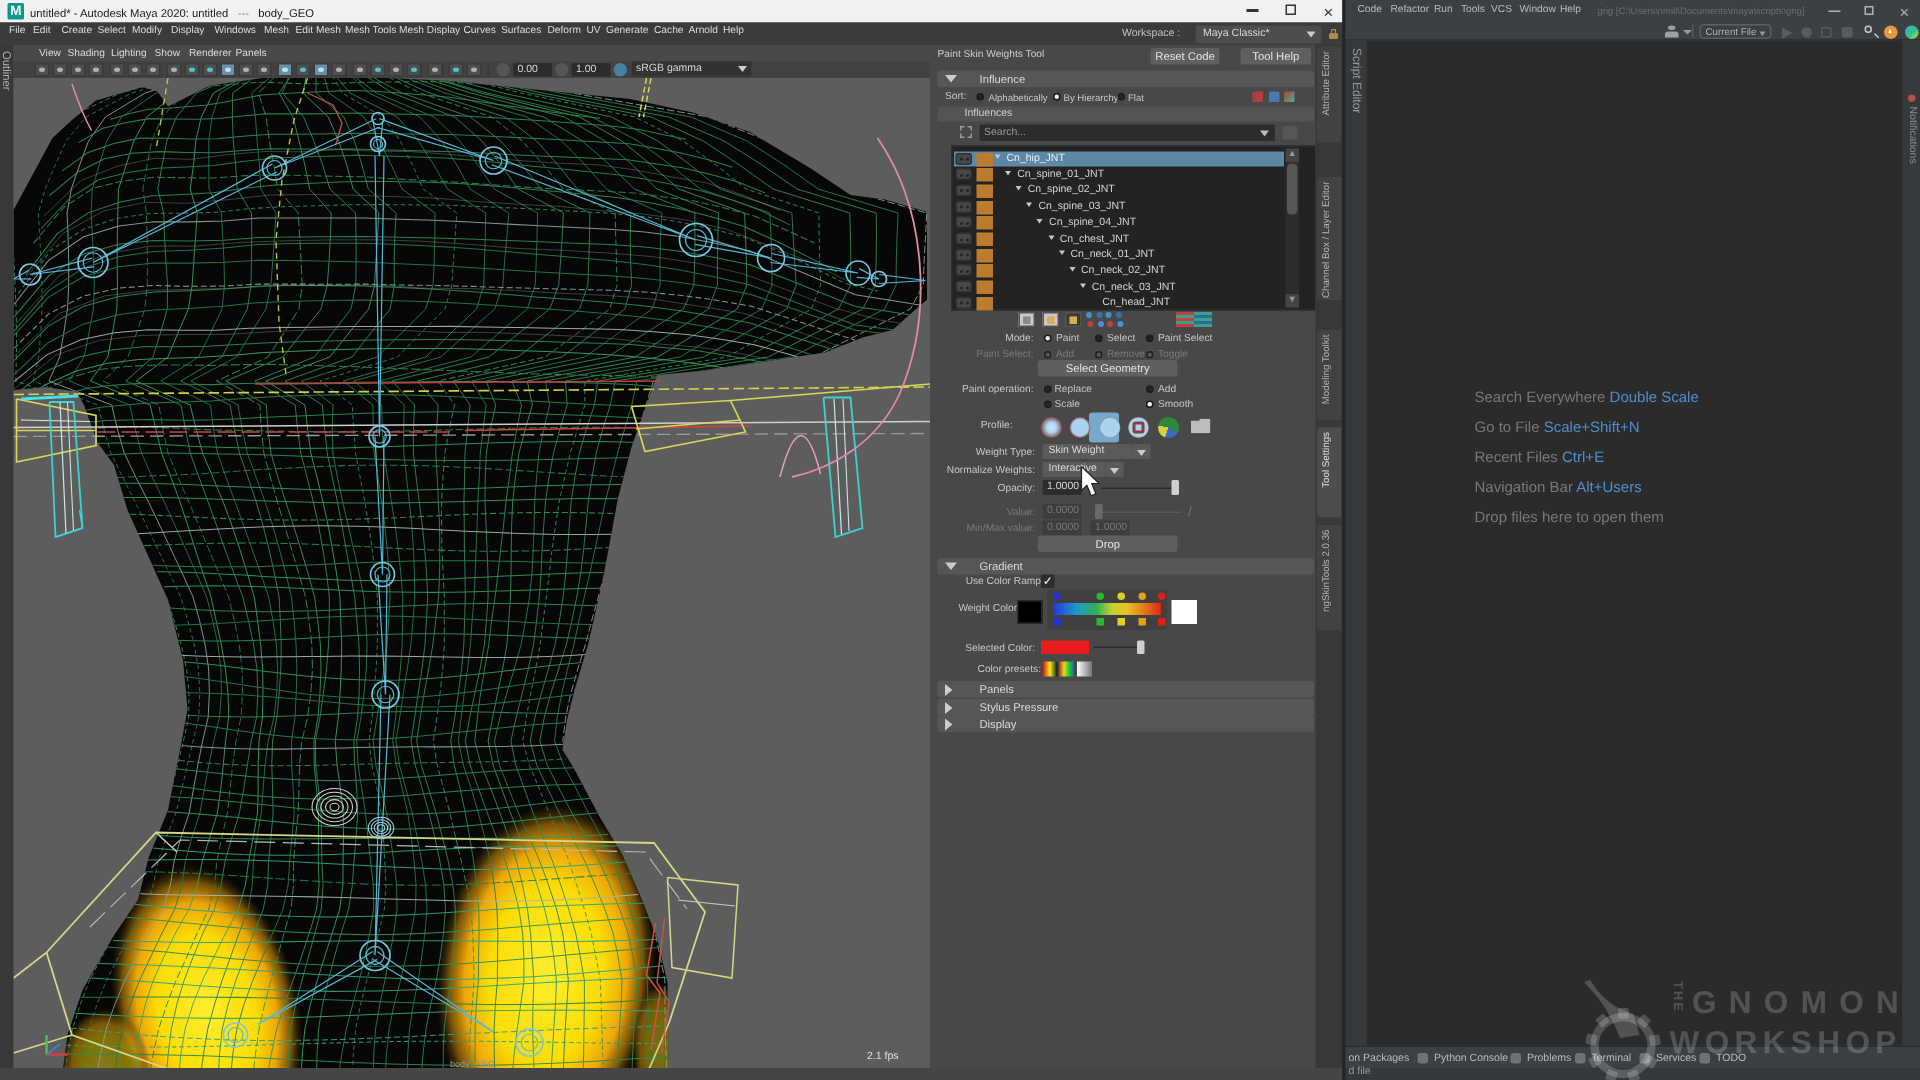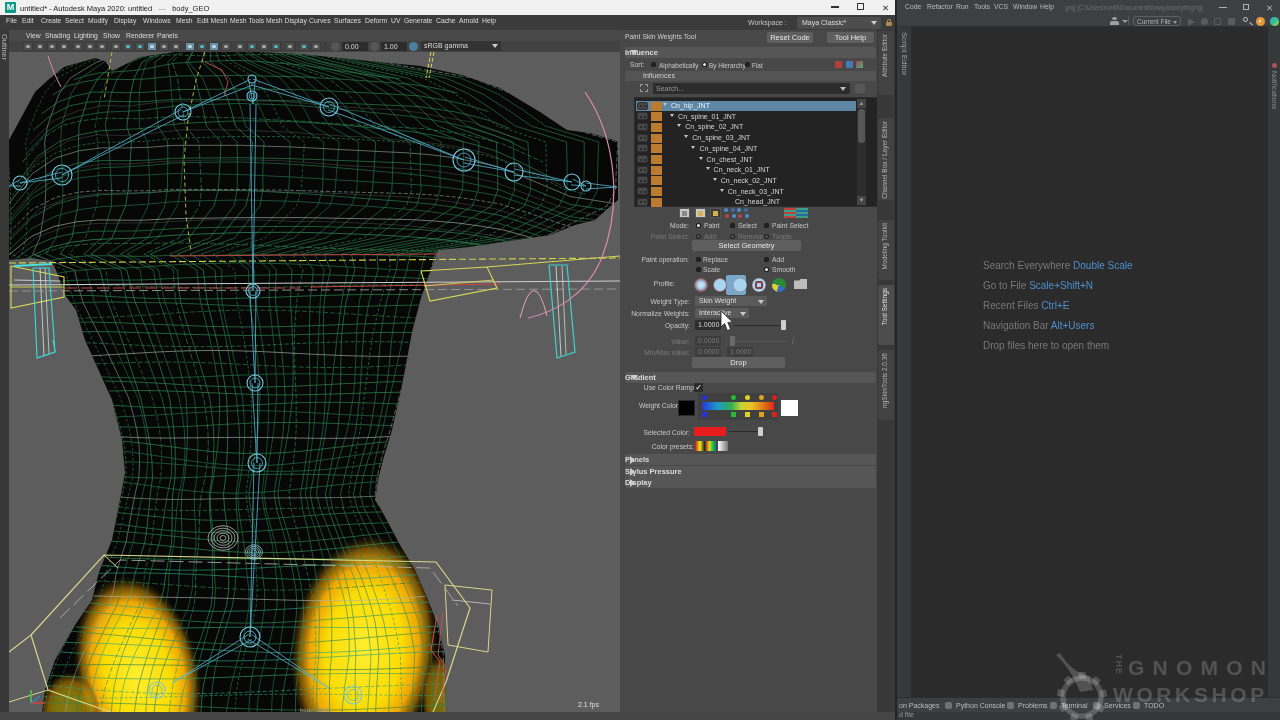--- a/index.html
+++ b/index.html
@@ -7,21 +7,21 @@
 .abs{position:absolute}
 .vtext{writing-mode:vertical-rl;white-space:nowrap}
 .radio{position:absolute;width:5px;height:5px;border-radius:50%;background:#252525;box-shadow:inset 0 0 0 1px #1c1c1c}
 .radio.on::after{content:"";position:absolute;left:1px;top:1px;width:3px;height:3px;border-radius:50%;background:#eee}
 .radio.dis{background:#555}
 .lbl{position:absolute;font-size:6.8px;color:#c8c8c8;white-space:nowrap}
 .lblr{position:absolute;font-size:6.8px;color:#c8c8c8;white-space:nowrap;text-align:right}
 .dis{color:#7a7a7a !important}
 .hdr{position:absolute;left:5px;width:251px;height:11px;background:#565656;border-radius:2px;
   font-size:7.5px;color:#dcdcdc;line-height:11px}
-.hdr b{font-weight:bold;margin-left:0}
+.hdr b{font-weight:normal;margin-left:28px}
 .hdr .tri{position:absolute;left:5px;top:3px;width:0;height:0}
 .tri-d{border-left:4px solid transparent;border-right:4px solid transparent;border-top:5px solid #ccc}
 .tri-r{border-top:4px solid transparent;border-bottom:4px solid transparent;border-left:5px solid #ccc}
 .btn{position:absolute;background:#5f5f5f;border-radius:2px;font-size:7.5px;color:#e6e6e6;
   text-align:center}
 .fld{position:absolute;background:#2c2c2c;border-radius:1px;font-size:7px;color:#d8d8d8;padding-left:3px}
 .mnu{font-size:6.8px;color:#dcdcdc;position:absolute;white-space:nowrap}
 </style></head>
 <body>
 
@@ -523,21 +523,21 @@
       <span class="lbl" style="left:118px;top:192px">Select</span>
       <span class="radio" style="left:144px;top:193px"></span>
       <span class="lbl" style="left:152px;top:192px">Paint Select</span>
       <span class="lblr dis" style="left:29px;top:202.5px;width:40px">Paint Select:</span>
       <span class="radio dis" style="left:76px;top:203.5px"></span>
       <span class="lbl dis" style="left:84px;top:202.5px">Add</span>
       <span class="radio dis" style="left:110px;top:203.5px"></span>
       <span class="lbl dis" style="left:118px;top:202.5px">Remove</span>
       <span class="radio dis" style="left:144px;top:203.5px"></span>
       <span class="lbl dis" style="left:152px;top:202.5px">Toggle</span>
-      <div class="btn" style="left:72px;top:210px;width:109px;height:11px;line-height:11px">Select Geometry</div>
+      <div class="btn" style="left:72px;top:210px;width:93px;height:11px;line-height:11px">Select Geometry</div>
       <span class="lblr" style="left:9px;top:226px;width:60px">Paint operation:</span>
       <span class="radio" style="left:76px;top:227px"></span>
       <span class="lbl" style="left:83px;top:226px">Replace</span>
       <span class="radio" style="left:144px;top:227px"></span>
       <span class="lbl" style="left:152px;top:226px">Add</span>
       <span class="radio" style="left:76px;top:237px"></span>
       <span class="lbl" style="left:83px;top:236px">Scale</span>
       <span class="radio on" style="left:144px;top:237px"></span>
       <span class="lbl" style="left:152px;top:236px">Smooth</span>
       <span class="lblr" style="left:15px;top:250px;width:40px">Profile:</span>

